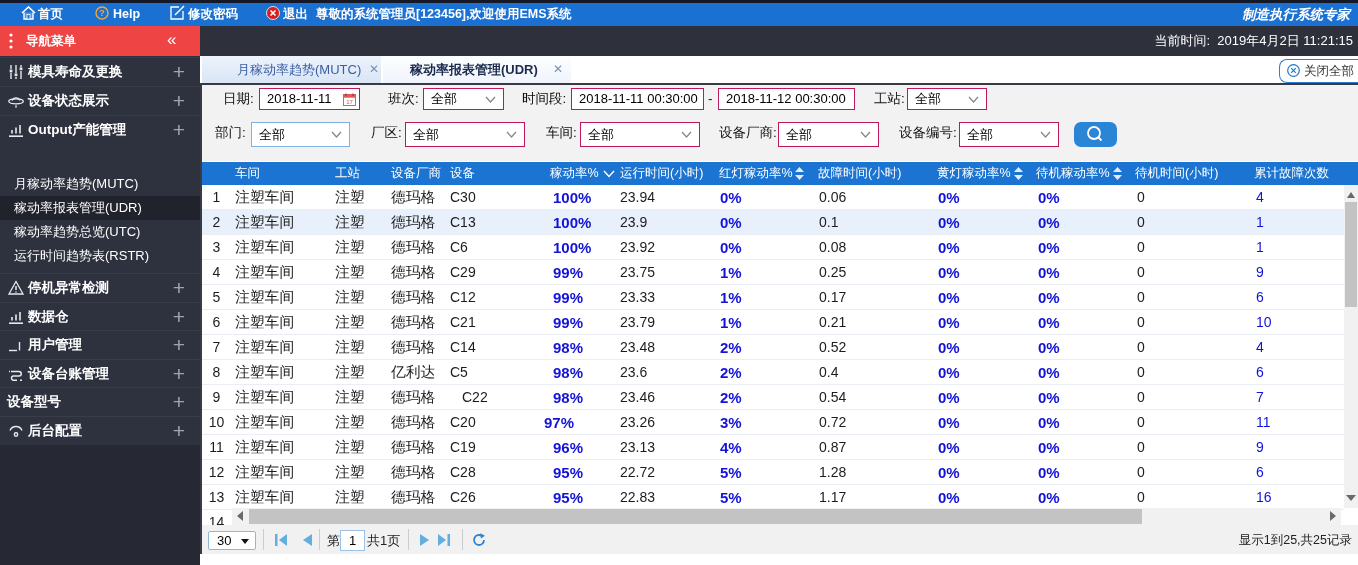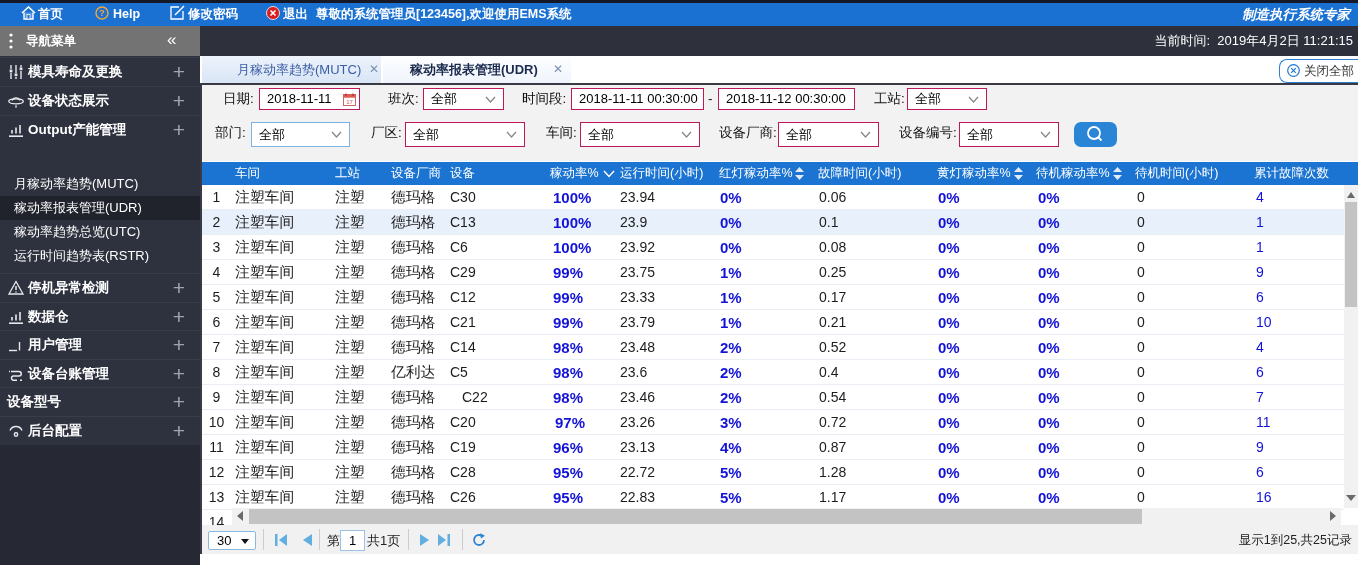--- a/index.html
+++ b/index.html
@@ -1,21 +1,21 @@
 <!DOCTYPE html>
 <html><head><meta charset="utf-8">
 <style>
 *{margin:0;padding:0;box-sizing:border-box;font-family:"Liberation Sans",sans-serif;}
 html,body{width:1358px;height:565px;overflow:hidden;background:#fff;position:relative;}
 
 #topborder{position:absolute;left:0;top:0;width:1358px;height:3px;background:#151827;}
 #topbar{position:absolute;left:0;top:3px;width:1358px;height:23px;background:#1a71d2;color:#fff;}
 #topbar .it{position:absolute;top:0;height:23px;line-height:23px;font-size:12.5px;font-weight:bold;}
 #bar2{position:absolute;left:0;top:26px;width:1358px;height:30px;background:#2e303c;}
-#navhead{position:absolute;left:0;top:26px;width:200px;height:42px;background:#737373;color:#fff;}
+#navhead{position:absolute;left:0;top:26px;width:200px;height:42px;background:#ef4444;color:#fff;}
 #curtime{position:absolute;right:5px;top:26px;height:30px;line-height:30px;color:#fff;font-size:13px;}
 #brand{position:absolute;right:8px;top:3px;height:33px;line-height:23px;color:#fff;font-size:13.5px;font-weight:bold;font-style:italic;}
 
 #sidebar{position:absolute;left:0;top:56px;width:200px;height:509px;background:#262933;}
 #menuarea{position:absolute;left:0;top:0px;width:200px;height:389px;background:#2e313e;}
 .mitem{position:absolute;left:0;width:200px;border-top:1px solid #3a3d47;color:#fff;}
 .mitem .mi{position:absolute;left:7px;top:50%;margin-top:-9px;width:18px;height:18px;}
 .mitem .mt{position:absolute;top:50%;transform:translateY(-50%);font-size:13.5px;font-weight:bold;letter-spacing:0;}
 .mitem .pm{position:absolute;right:15px;top:50%;transform:translateY(-50%);font-size:21px;font-weight:100;color:#9fa3ad;}
 .sitem{position:absolute;left:0;width:200px;height:24px;line-height:24px;color:#fff;font-size:13px;padding-left:14px;}
@@ -464,21 +464,21 @@
 <span class="c pct" style="left:836px">0%</span>
 <span class="c" style="left:935px">0</span>
 <span class="c acc" style="left:1054px">7</span>
 </div>
 <div class="trow odd" style="top:354px">
 <span class="c num">10</span>
 <span class="c zh" style="left:33px">注塑车间</span>
 <span class="c zh" style="left:133px">注塑</span>
 <span class="c zh" style="left:189px">德玛格</span>
 <span class="c" style="left:248px">C20</span>
-<span class="c pct" style="left:353px">97%</span>
+<span class="c pct" style="left:342px">97%</span>
 <span class="c" style="left:418px">23.26</span>
 <span class="c pct" style="left:518px">3%</span>
 <span class="c" style="left:617px">0.72</span>
 <span class="c pct" style="left:736px">0%</span>
 <span class="c pct" style="left:836px">0%</span>
 <span class="c" style="left:935px">0</span>
 <span class="c acc" style="left:1054px">11</span>
 </div>
 <div class="trow odd" style="top:379px">
 <span class="c num">11</span>

